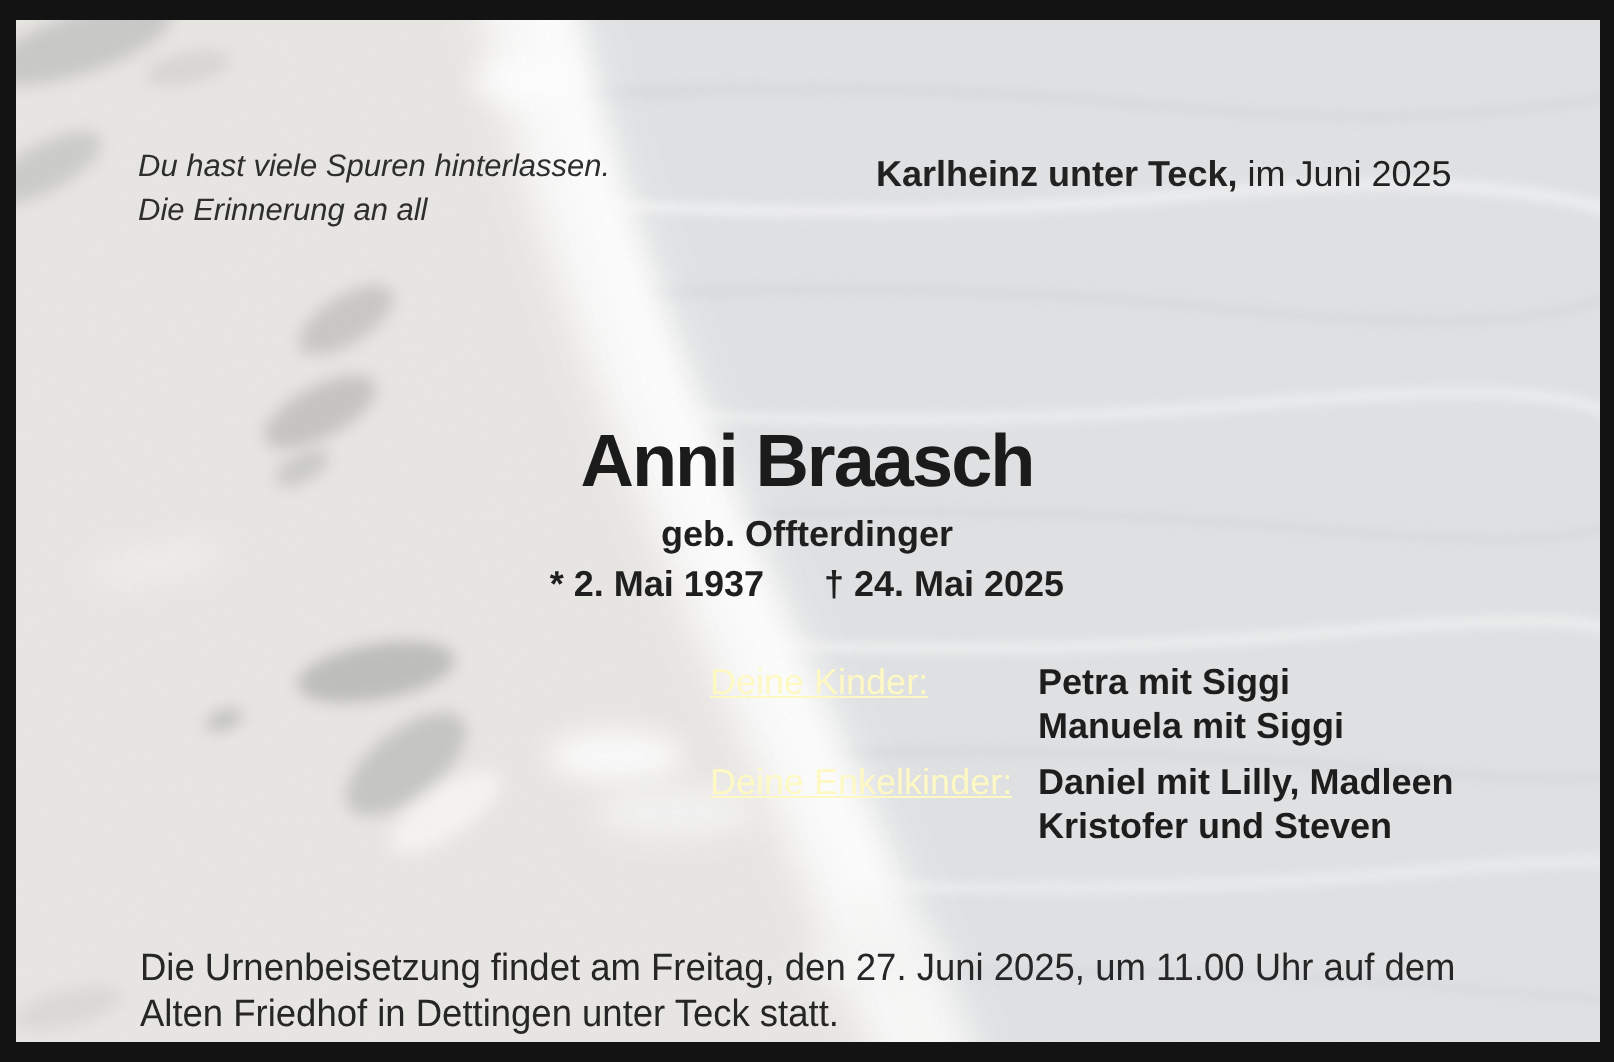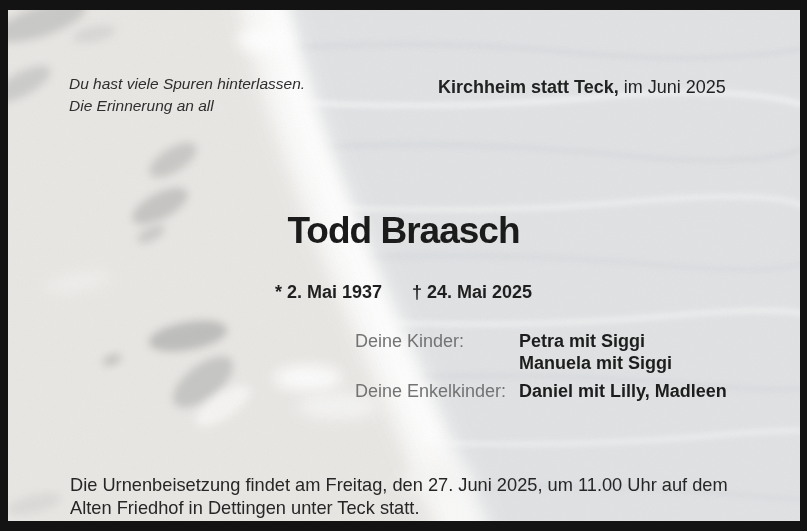--- a/index.html
+++ b/index.html
@@ -30,21 +30,21 @@
   .name{
     position:absolute;top:177px;width:807px;text-align:center;margin:0;
     font-size:37px;font-weight:bold;letter-spacing:-1px;color:#1b1b1b;
   }
   .maiden{position:absolute;top:224px;width:807px;text-align:center;font-size:18px;font-weight:bold;color:#1f1f1f;}
   .dates{position:absolute;top:249px;width:807px;text-align:center;font-size:18px;font-weight:bold;color:#1f1f1f;}
   .dates .gap{display:inline-block;width:30px;}
   .mourners{position:absolute;left:355px;top:297px;font-size:18px;line-height:22px;}
   .group{display:flex;align-items:flex-start;}
   .group + .group{margin-top:6px;}
-  .group .label{width:164px;flex:0 0 164px;font-weight:normal;color:#737373;white-space:nowrap;}
+  .group .label{width:164px;flex:0 0 164px;font-weight:normal;color:#fef9c3;white-space:nowrap;text-decoration:underline;}
   .group .names div{font-weight:bold;color:#1d1d1d;white-space:nowrap;}
   .funeral{
     position:absolute;left:70px;top:440px;
     font-size:19px;line-height:23px;color:#262626;
     transform:scaleX(0.96);transform-origin:0 0;white-space:nowrap;
   }
 </style>
 </head>
 <body>
 
@@ -117,40 +117,42 @@
       <rect x="0" y="0" width="792" height="511" filter="url(#grain)" opacity="0.75"></rect>
     </svg>
   </div>
 
   <div class="layer">
     <div class="epigraph">
       <div>Du hast viele Spuren hinterlassen.</div>
       <div>Die Erinnerung an all</div>
     </div>
 
-    <div class="dateline"><span class="place">Kirchheim statt Teck,</span><span> im Juni 2025</span></div>
+    <div class="dateline"><span class="place">Karlheinz unter Teck,</span><span> im Juni 2025</span></div>
 
 
-    <h1 class="name">Todd Braasch</h1>
+    <h1 class="name">Anni Braasch</h1>
 
+    <div class="maiden">geb. Offterdinger</div>
 
     <div class="dates"><span>* 2. Mai 1937</span><span class="gap"></span><span>† 24. Mai 2025</span></div>
 
     <div class="mourners">
       <div class="group">
         <div class="label">Deine Kinder:</div>
         <div class="names">
           <div>Petra mit Siggi</div>
           <div>Manuela mit Siggi</div>
         </div>
       </div>
       <div class="group">
         <div class="label">Deine Enkelkinder:</div>
         <div class="names">
           <div>Daniel mit Lilly, Madleen</div>
+          <div>Kristofer und Steven</div>
         </div>
       </div>
     </div>
 
     <div class="funeral">
       <div>Die Urnenbeisetzung findet am Freitag, den 27. Juni 2025, um 11.00 Uhr auf dem</div>
       <div>Alten Friedhof in Dettingen unter Teck statt.</div>
     </div>
   </div>
 

